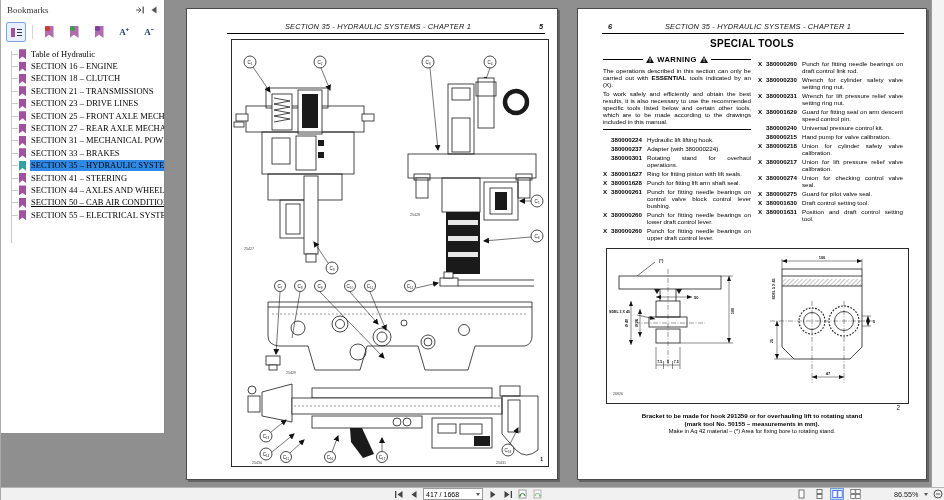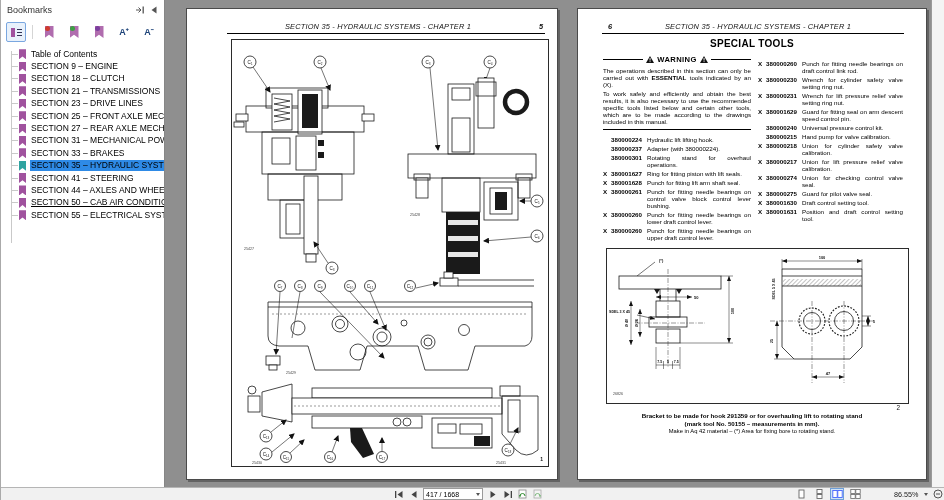--- a/index.html
+++ b/index.html
@@ -1,21 +1,21 @@
 <!DOCTYPE html>
 <html><head>
 <meta charset="utf-8">
 <style>
   html,body{margin:0;padding:0;background:#666;}
   #app{position:relative;width:944px;height:500px;background:#8f8f8f;overflow:hidden;
        font-family:"Liberation Sans",sans-serif;border-left:1px solid #aaa;box-sizing:border-box;}
 
   
-  #sidebar{position:absolute;left:0;top:0;width:164px;height:487px;background:#fff;
-           border-right:1px solid #868686;box-sizing:border-box;}
+  #sidebar{position:absolute;left:0;top:0;width:164px;height:433px;background:#fff;
+           border-right:1px solid #868686;box-sizing:border-box;font-family:Liberation Serif, serif;}
   .sb-header{height:16px;display:flex;align-items:center;padding:2px 4px 0 6px;font-size:9px;color:#333;}
   .sb-header .spacer{flex:1;}
   .sb-hicon{width:12px;height:10px;display:inline-flex;align-items:center;justify-content:center;margin-left:2px;}
   .sb-tools{display:flex;align-items:center;gap:5px;padding:3px 4px 2px 5px;height:22px;}
   .icon-btn{width:18px;height:18px;display:flex;align-items:center;justify-content:center;border:1px solid transparent;border-radius:2px;}
   .icon-btn.active{border:1px solid #7aa7e0;background:#e8f1fb;}
   .sep{width:1px;height:14px;background:#d5d5d5;margin:0 1px;}
   .tflag{position:relative;width:9px;height:12px;background:#b06cae;
          clip-path:polygon(0 0,100% 0,100% 100%,50% 72%,0 100%);display:inline-block;}
   .tflag .dot{position:absolute;left:0;top:0;width:5px;height:5px;border-radius:50%;}
@@ -153,26 +153,26 @@
         </span>
       <span class="icon-btn">
           <span class="atext">A⁻</span>
         </span>
     </div>
     <div class="tree">
       <div class="vline"></div>
       <div class="row">
           <span class="stub"></span>
           <span class="flag"></span>
-          <span class="label">Table of Contents</span>
-        </div>
-      <div class="row">
-          <span class="stub"></span>
-          <span class="flag"></span>
-          <span class="label">SECTION 9 – ENGINE</span>
+          <span class="label">Table of Hydraulic</span>
+        </div>
+      <div class="row">
+          <span class="stub"></span>
+          <span class="flag"></span>
+          <span class="label">SECTION 16 – ENGINE</span>
         </div>
       <div class="row">
           <span class="stub"></span>
           <span class="flag"></span>
           <span class="label">SECTION 18 – CLUTCH</span>
         </div>
       <div class="row">
           <span class="stub"></span>
           <span class="flag"></span>
           <span class="label">SECTION 21 – TRANSMISSIONS</span>

